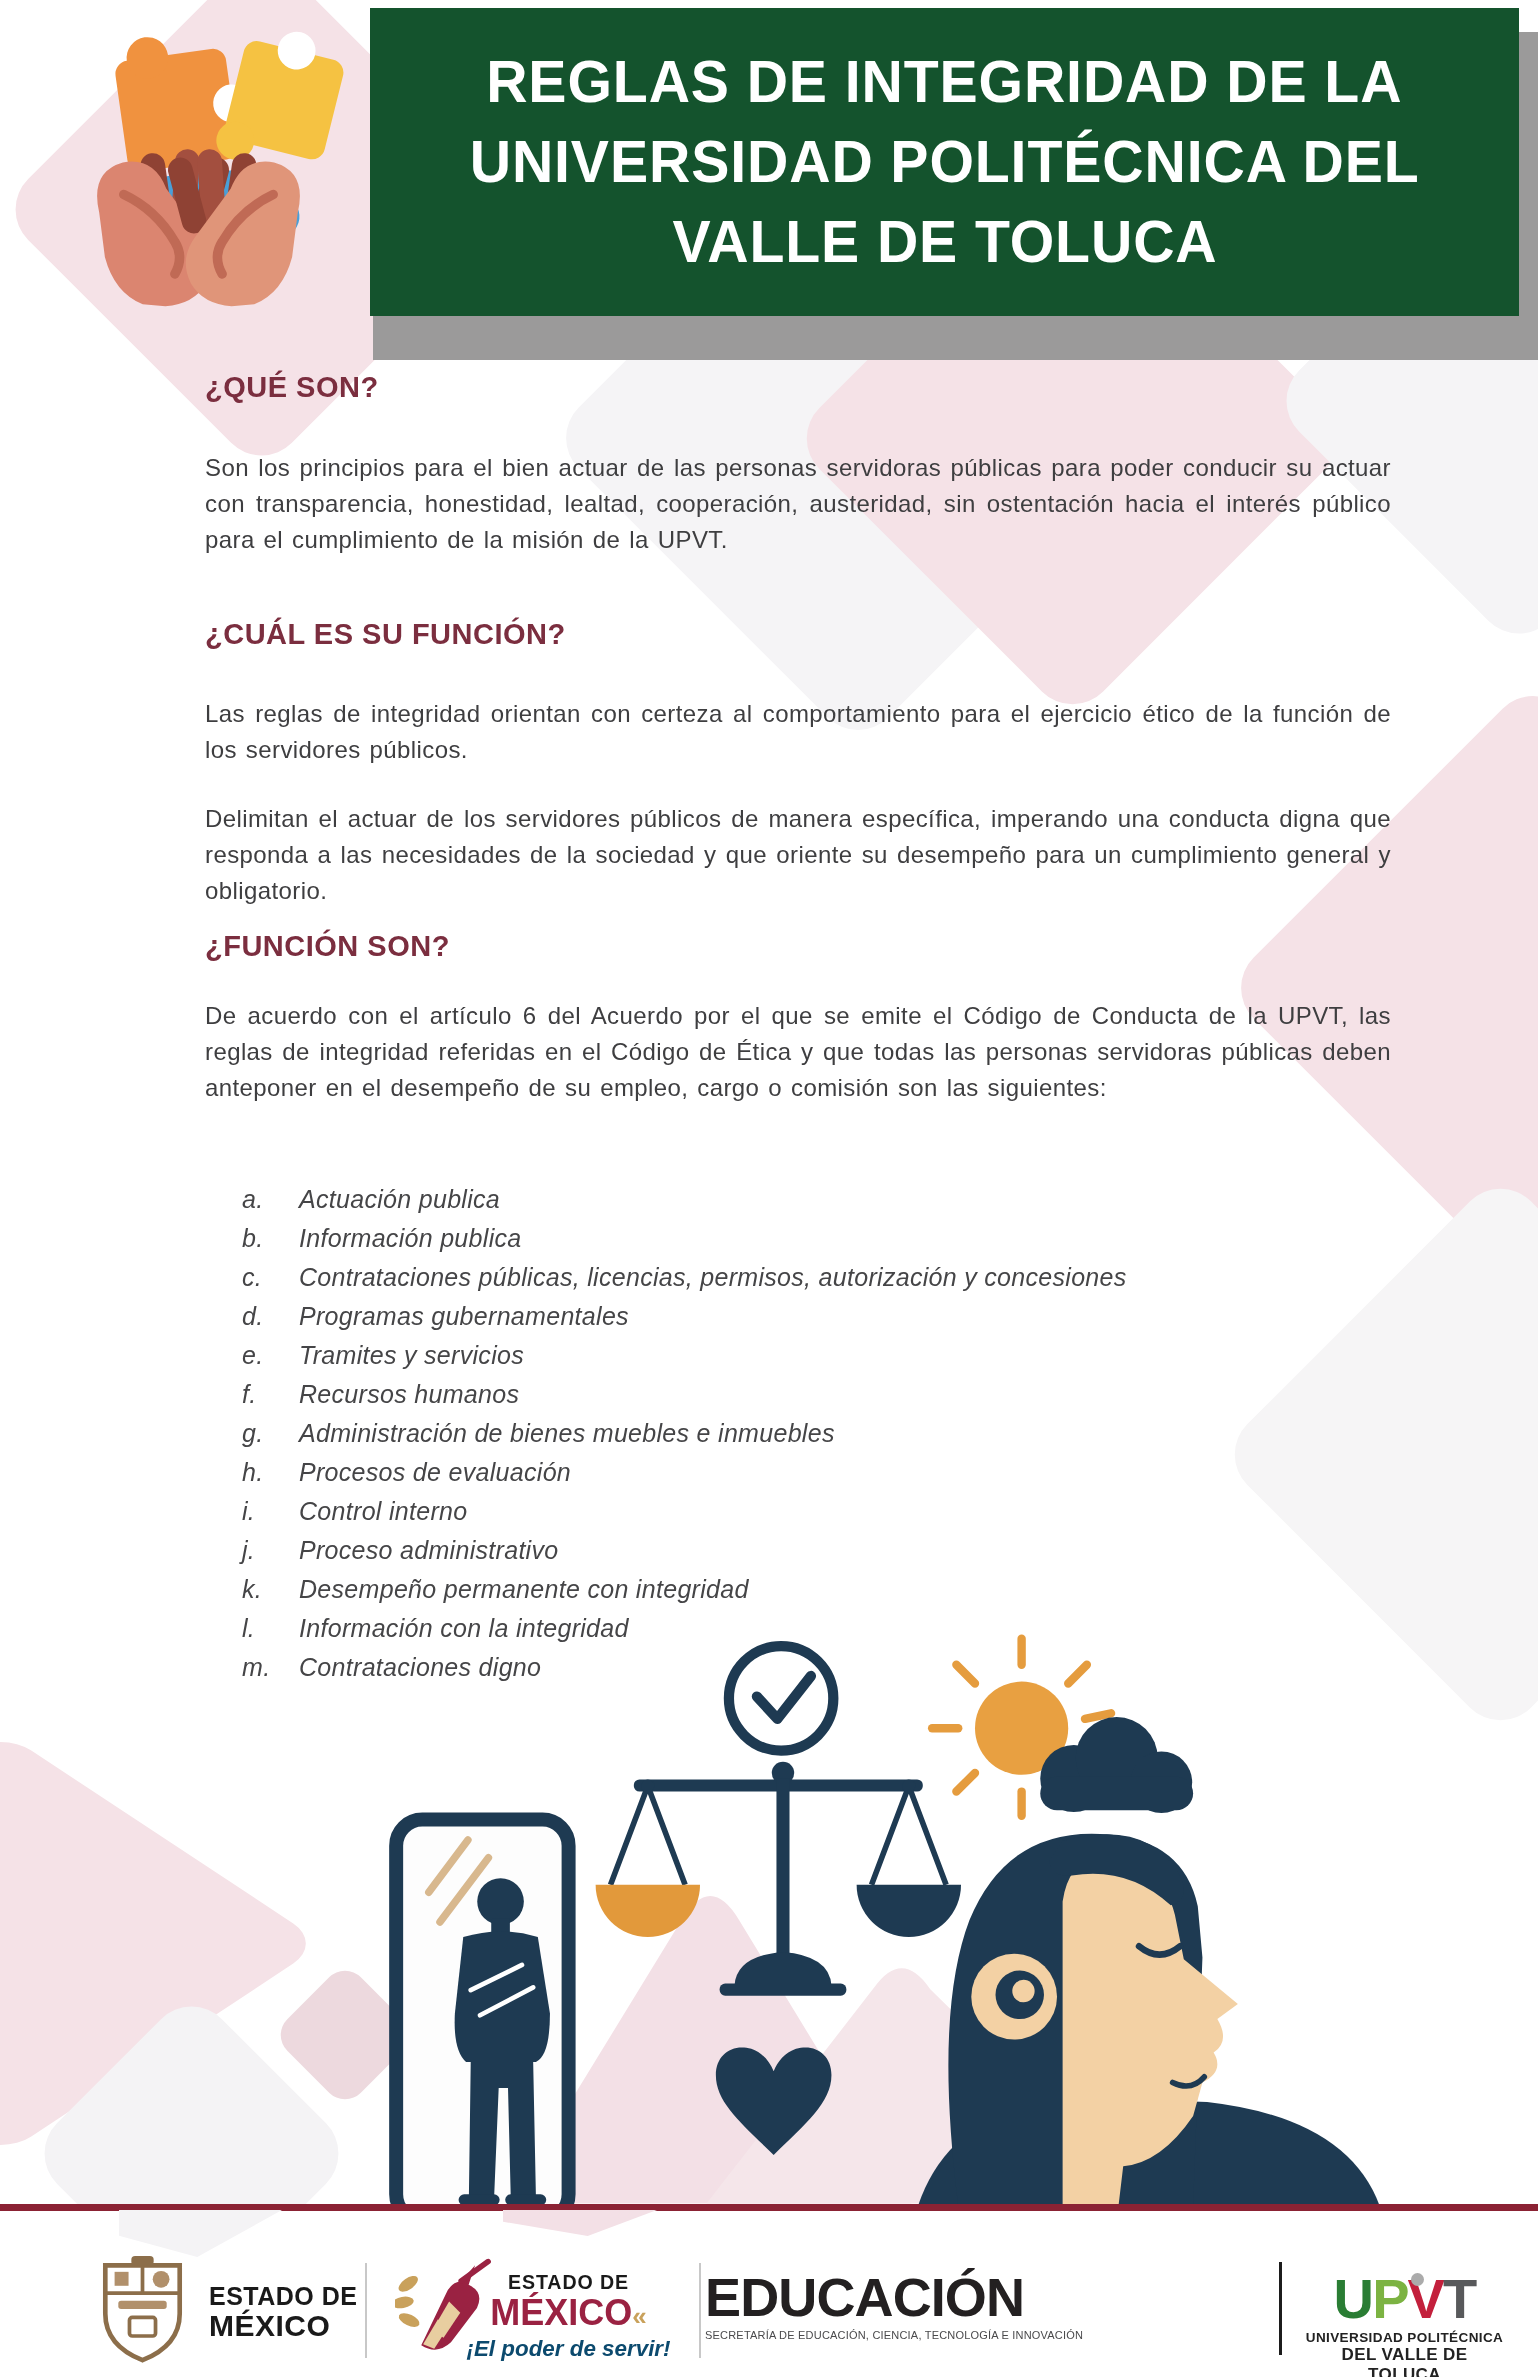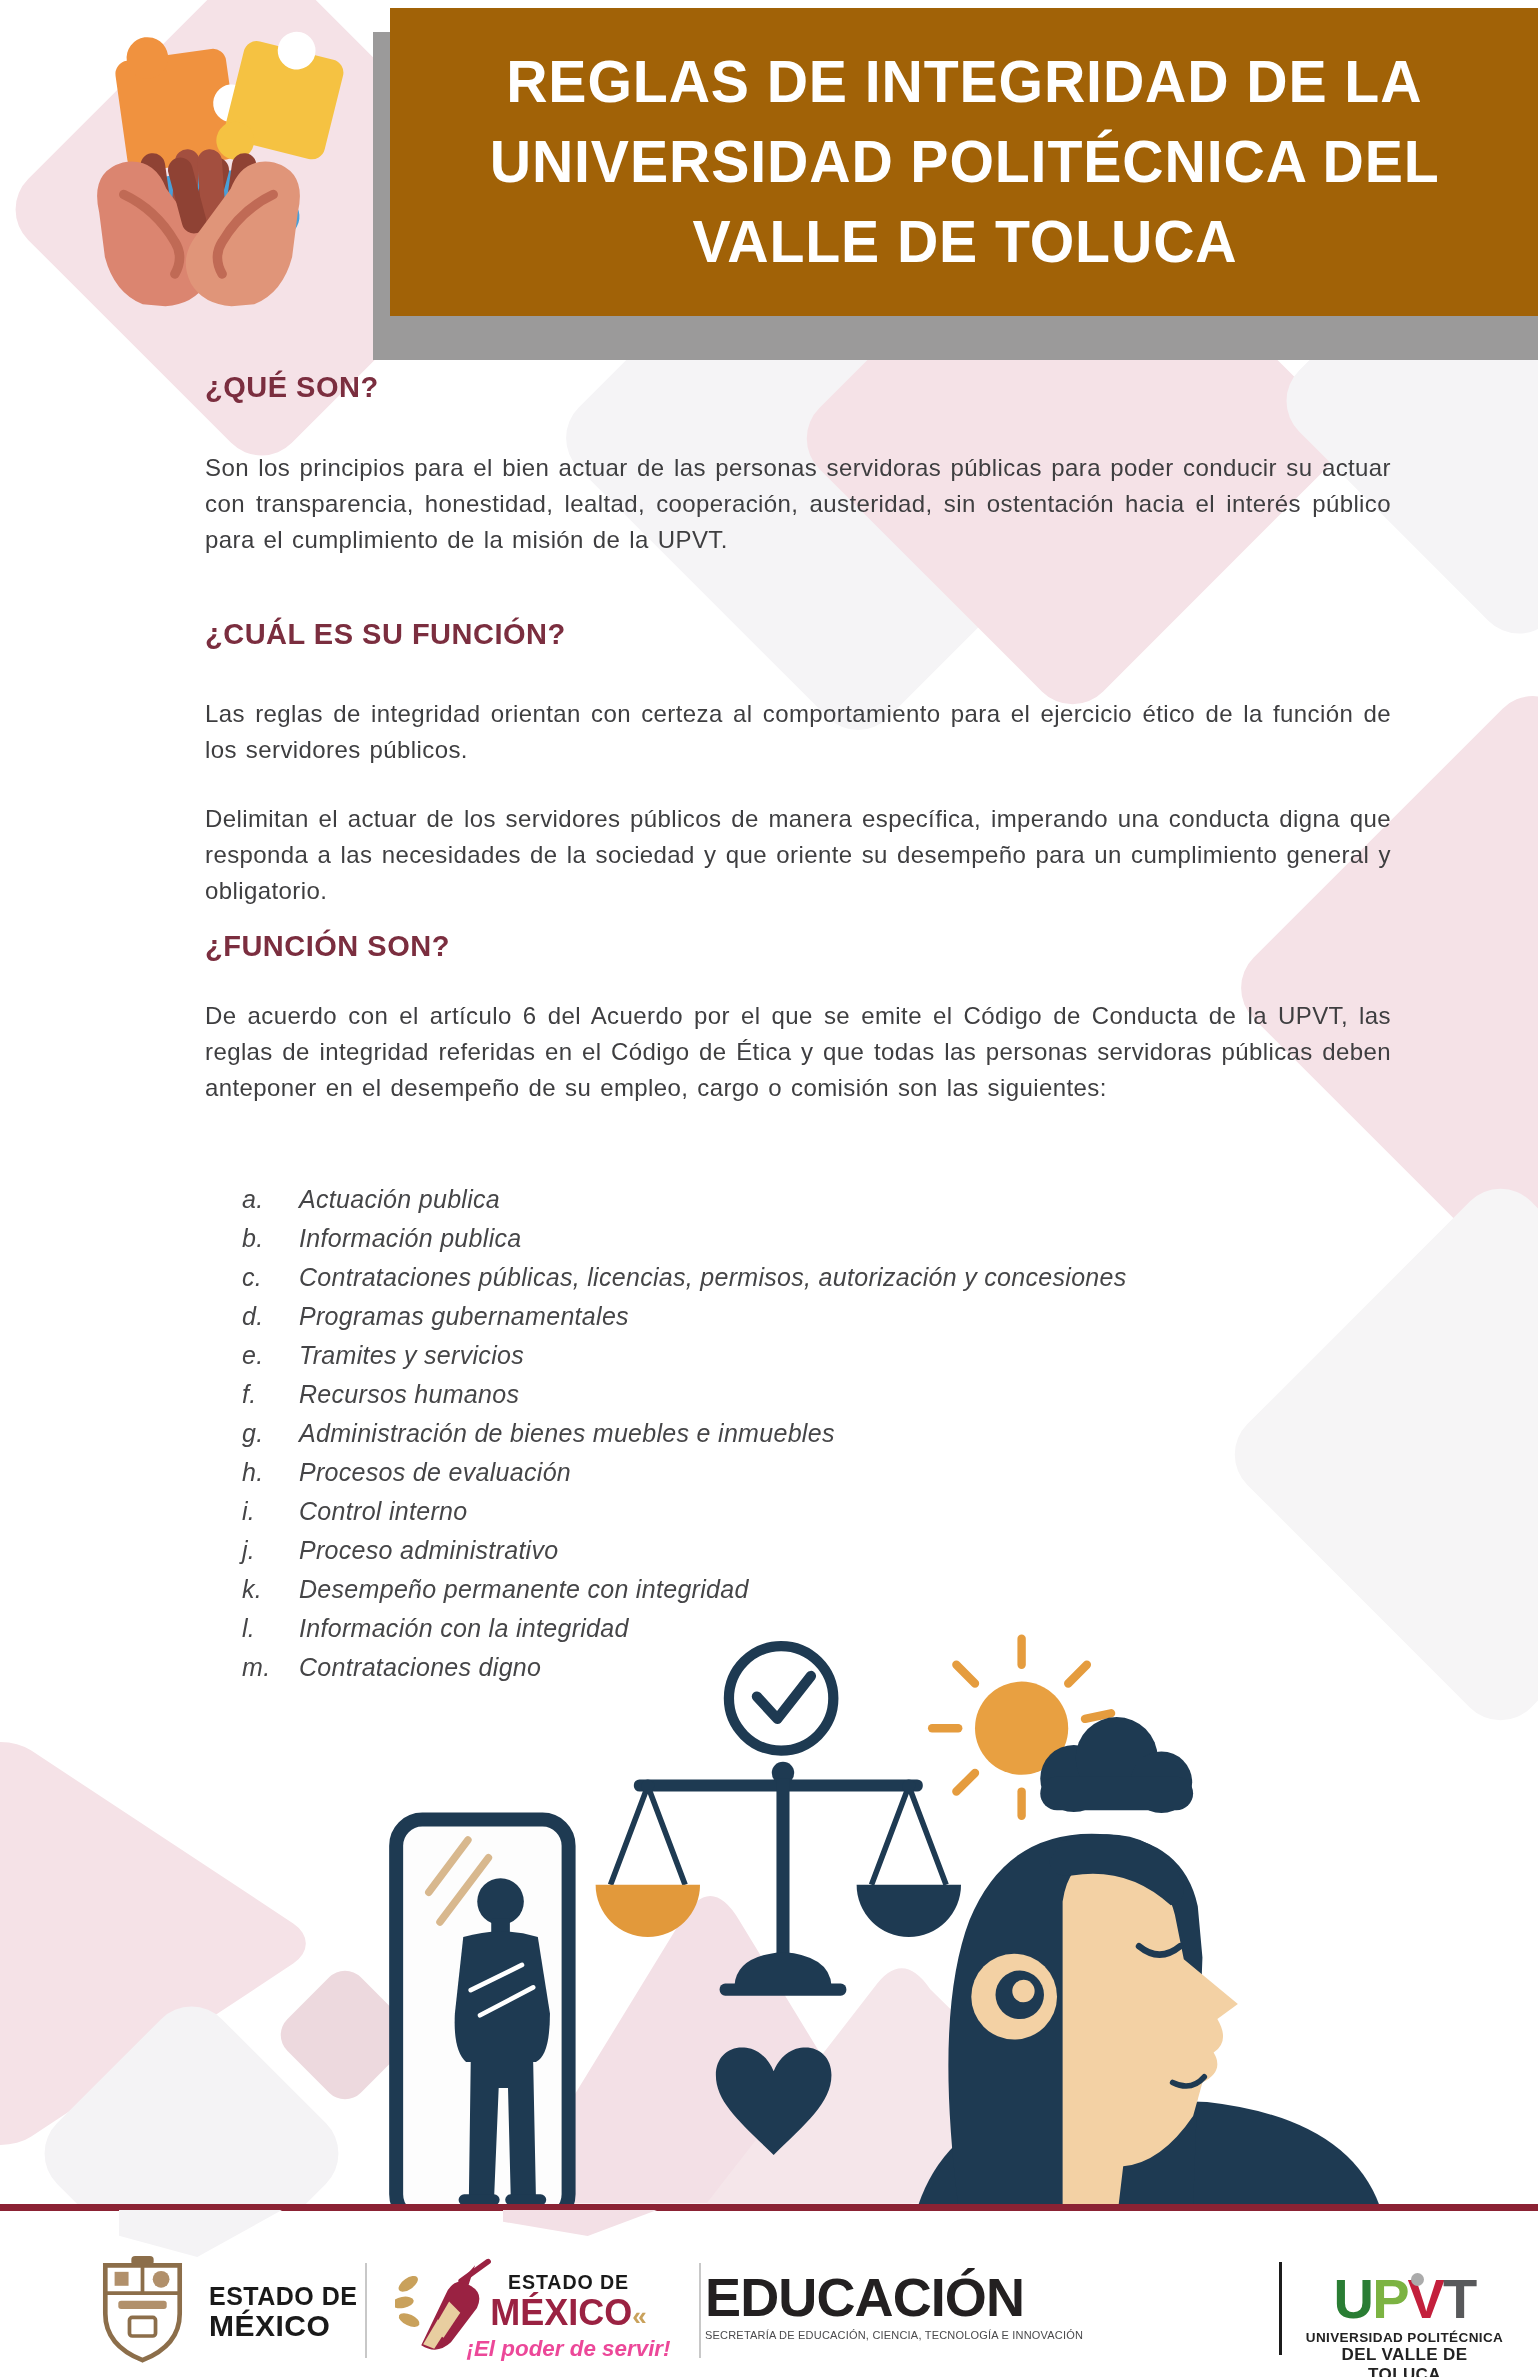--- a/index.html
+++ b/index.html
@@ -2,21 +2,21 @@
 <html style="font-size:15px"><head>
 <meta charset="utf-8">
 <style>
   html,body{margin:0;padding:0;background:#e8e8e8;}
   .page{position:relative;width:1538px;height:2377px;background:#ffffff;overflow:hidden;
         font-family:"Liberation Sans", sans-serif;}
   
   .dm{position:absolute;border-radius:43px;z-index:0;}
   
   .banner-shadow{position:absolute;left:373px;top:32px;width:1165px;height:328px;background:#9B9A9A;z-index:2;}
-  .banner{position:absolute;left:390px;top:7.5px;width:1149px;height:308px;background:#a16207;z-index:2;
+  .banner{position:absolute;left:370px;top:7.5px;width:1149px;height:308px;background:#14532d;z-index:2;
           display:flex;flex-direction:column;justify-content:center;align-items:center;}
   .banner-line{color:#ffffff;font-weight:700;font-size:59px;line-height:80px;letter-spacing:0.9px;
                transform:scaleX(.97);white-space:nowrap;}
   .logo-box{position:absolute;left:33px;top:9.3px;width:331px;height:303px;z-index:2;}
   
   .content{position:absolute;left:205px;top:0;width:1186px;z-index:3;}
   .sec-h{position:absolute;left:0;color:#7B2E3F;font-size:29px;font-weight:700;letter-spacing:0.5px;}
   .para{position:absolute;left:0;width:1186px;color:#3E3E40;font-size:24px;line-height:36px;
         text-align:justify;letter-spacing:0.4px;word-spacing:1.9px;margin-top:8px;}
   .list{position:absolute;left:0;top:1180px;width:1186px;}
@@ -30,21 +30,21 @@
   .footer{position:absolute;left:0;top:2210px;width:1538px;height:167px;background:#ffffff;z-index:4;}
   .sliver{position:absolute;}
   .fdiv{position:absolute;}
   .g1-text{position:absolute;left:209px;top:2282px;color:#1A1A1A;font-weight:700;z-index:6;}
   .g1-l1{font-size:25px;line-height:28px;letter-spacing:0.5px;}
   .g1-l2{font-size:30px;line-height:32px;letter-spacing:0.5px;}
   .g2-text{position:absolute;left:466px;top:2271px;width:205px;text-align:center;z-index:6;}
   .g2-l1{font-size:19.6px;font-weight:700;color:#1A1A1A;letter-spacing:0.9px;}
   .g2-l2{font-size:36px;font-weight:700;color:#9A2242;line-height:37px;letter-spacing:0;}
   .g2-gm{font-size:26px;font-weight:700;color:#C9A15B;}
-  .g2-l3{font-size:22.4px;font-weight:700;font-style:italic;color:#ec4899;line-height:28px;}
+  .g2-l3{font-size:22.4px;font-weight:700;font-style:italic;color:#0c4a6e;line-height:28px;}
   .g3{position:absolute;left:705px;top:2271px;z-index:6;}
   .g3-title{font-size:53px;font-weight:700;color:#232021;letter-spacing:-0.9px;line-height:54px;transform:scaleX(1.02);transform-origin:left;}
   .g3-sub{font-size:11px;color:#4A4A4C;letter-spacing:0.2px;margin-top:3.7px;}
   .g4{position:absolute;left:1303px;top:2271px;width:203px;text-align:center;z-index:6;}
   .g4-letters{position:relative;font-size:56px;font-weight:700;letter-spacing:-1.9px;line-height:56px;}
   .u-u{color:#2A7D34;} .u-p{color:#7CB342;} .u-v{color:#C3203C;} .u-t{color:#58595B;}
   .u-dot{position:absolute;left:108px;top:1.9px;width:13px;height:13px;border-radius:50%;background:#ABABAB;}
   .g4-c1{font-size:13.5px;font-weight:700;color:#222;letter-spacing:0.4px;margin-top:2.8px;}
   .g4-c2{font-size:17px;font-weight:700;color:#222;letter-spacing:0.4px;}
 </style>

